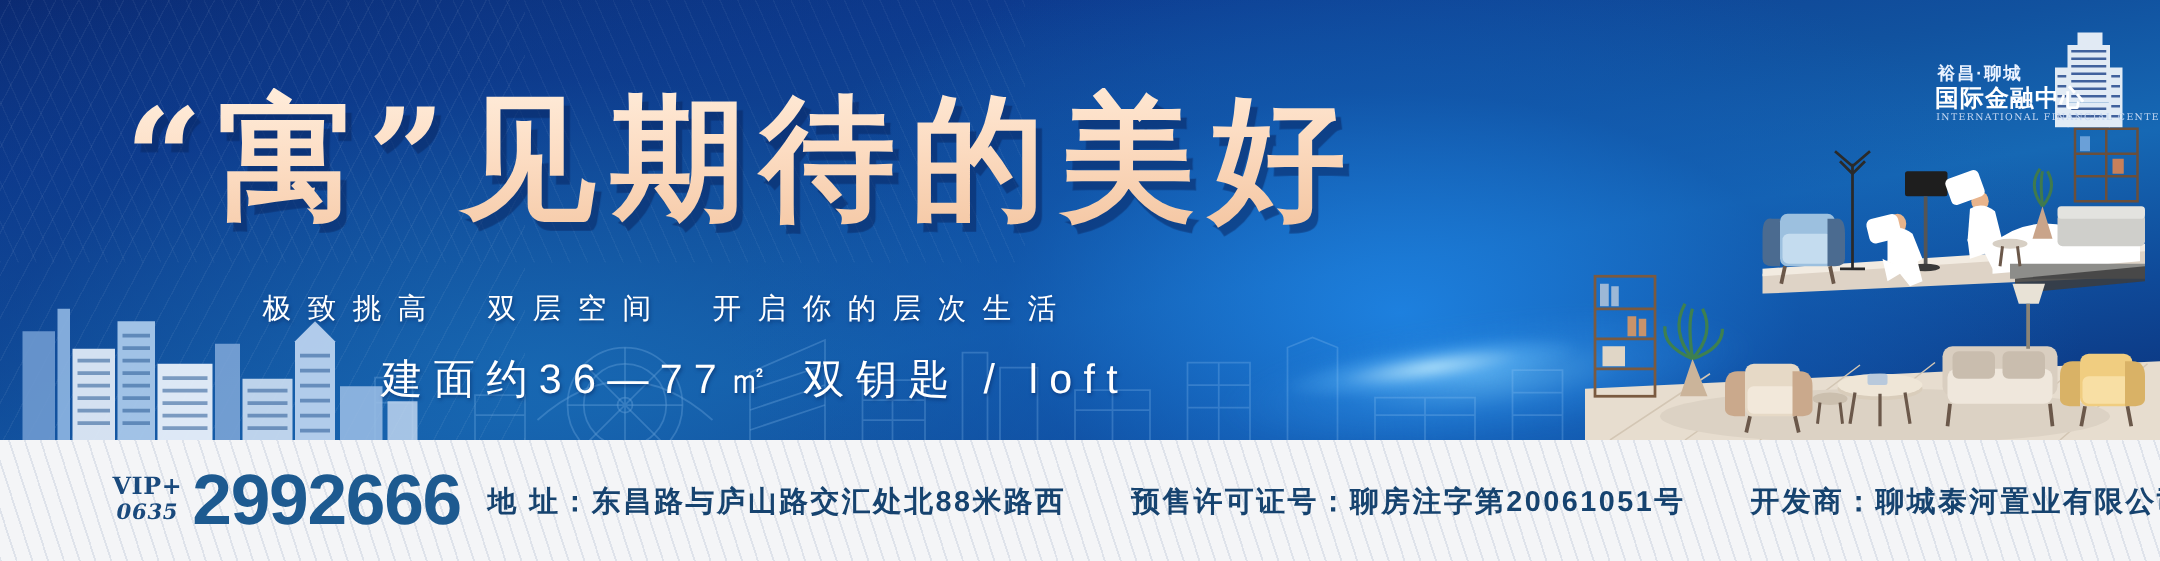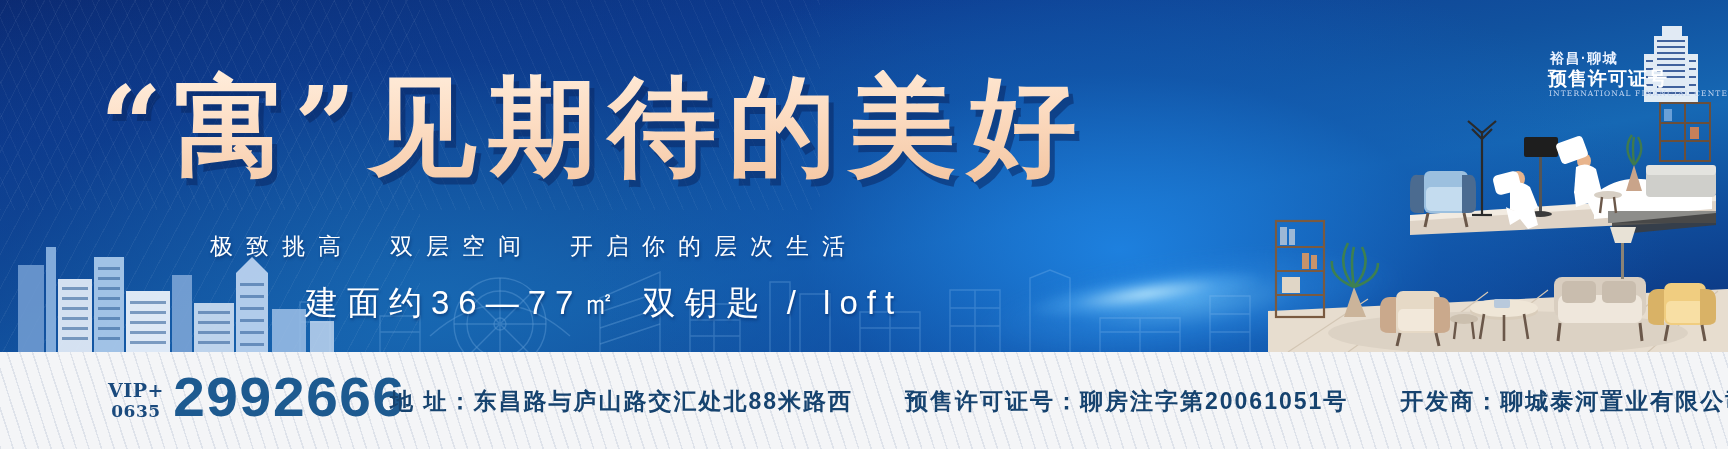--- a/index.html
+++ b/index.html
@@ -108,33 +108,33 @@
   .infobar {
     position:absolute; left:0; bottom:0;
     width:1728px; height:97px;
     background:#f4f5f7;
     background-image:repeating-linear-gradient(72deg,
       rgba(205,212,224,0.55) 0px, rgba(205,212,224,0.55) 1.5px,
       rgba(255,255,255,0) 1.5px, rgba(255,255,255,0) 12px);
     display:flex; align-items:center;
   }
   .phone-block {
-    position:absolute; left:108px; top:50%; transform:translateY(-50%);
+    position:absolute; left:90px; top:50%; transform:translateY(-50%);
     display:flex; align-items:center;
   }
   .vip {
     display:flex; flex-direction:column; align-items:center;
     margin-right:8px; color:#1a4a7d;
     font-family:"DejaVu Serif", "Liberation Serif", serif;
     font-weight:700; line-height:1.15;
   }
   .vip-top { font-size:19px; letter-spacing:0.5px; }
-  .vip-bot { font-size:17px; letter-spacing:0.5px; }
+  .vip-bot { font-size:17px; letter-spacing:0.5px;font-style:italic; }
   .phone-num {
-    font-family:Liberation Mono, monospace;
+    font-family:Liberation Sans, sans-serif;
     font-size:57px; font-weight:700; letter-spacing:-1px;
     color:#1d5a90; line-height:1;
   }
   .info-items {
     position:absolute; left:390px; top:50%; transform:translateY(-50%);
     display:flex; align-items:center; gap:52px;
     color:#16436f; font-size:23px; font-weight:700; white-space:nowrap;
   }
   .info-items .label { letter-spacing:2px; }
 </style>
@@ -390,21 +390,21 @@
             <rect x="6" y="62" width="7" height="2"></rect>
           <rect x="6" y="70" width="7" height="2"></rect>
           <rect x="49" y="38" width="7" height="2"></rect>
             <rect x="49" y="46" width="7" height="2"></rect>
           <rect x="49" y="54" width="7" height="2"></rect>
             <rect x="49" y="62" width="7" height="2"></rect>
           <rect x="49" y="70" width="7" height="2"></rect>
         </g>
       </svg>
       <div class="logo-l1">裕昌·聊城</div>
-      <div class="logo-l2">预售许可证号</div>
+      <div class="logo-l2">国际金融中心</div>
       <div class="logo-l3">INTERNATIONAL FINANCIAL CENTER</div>
     </div>
   </div>
 
   <div class="infobar">
 
     <div class="phone-block">
       <div class="vip">
         <span class="vip-top">VIP+</span>
         <span class="vip-bot">0635</span>

